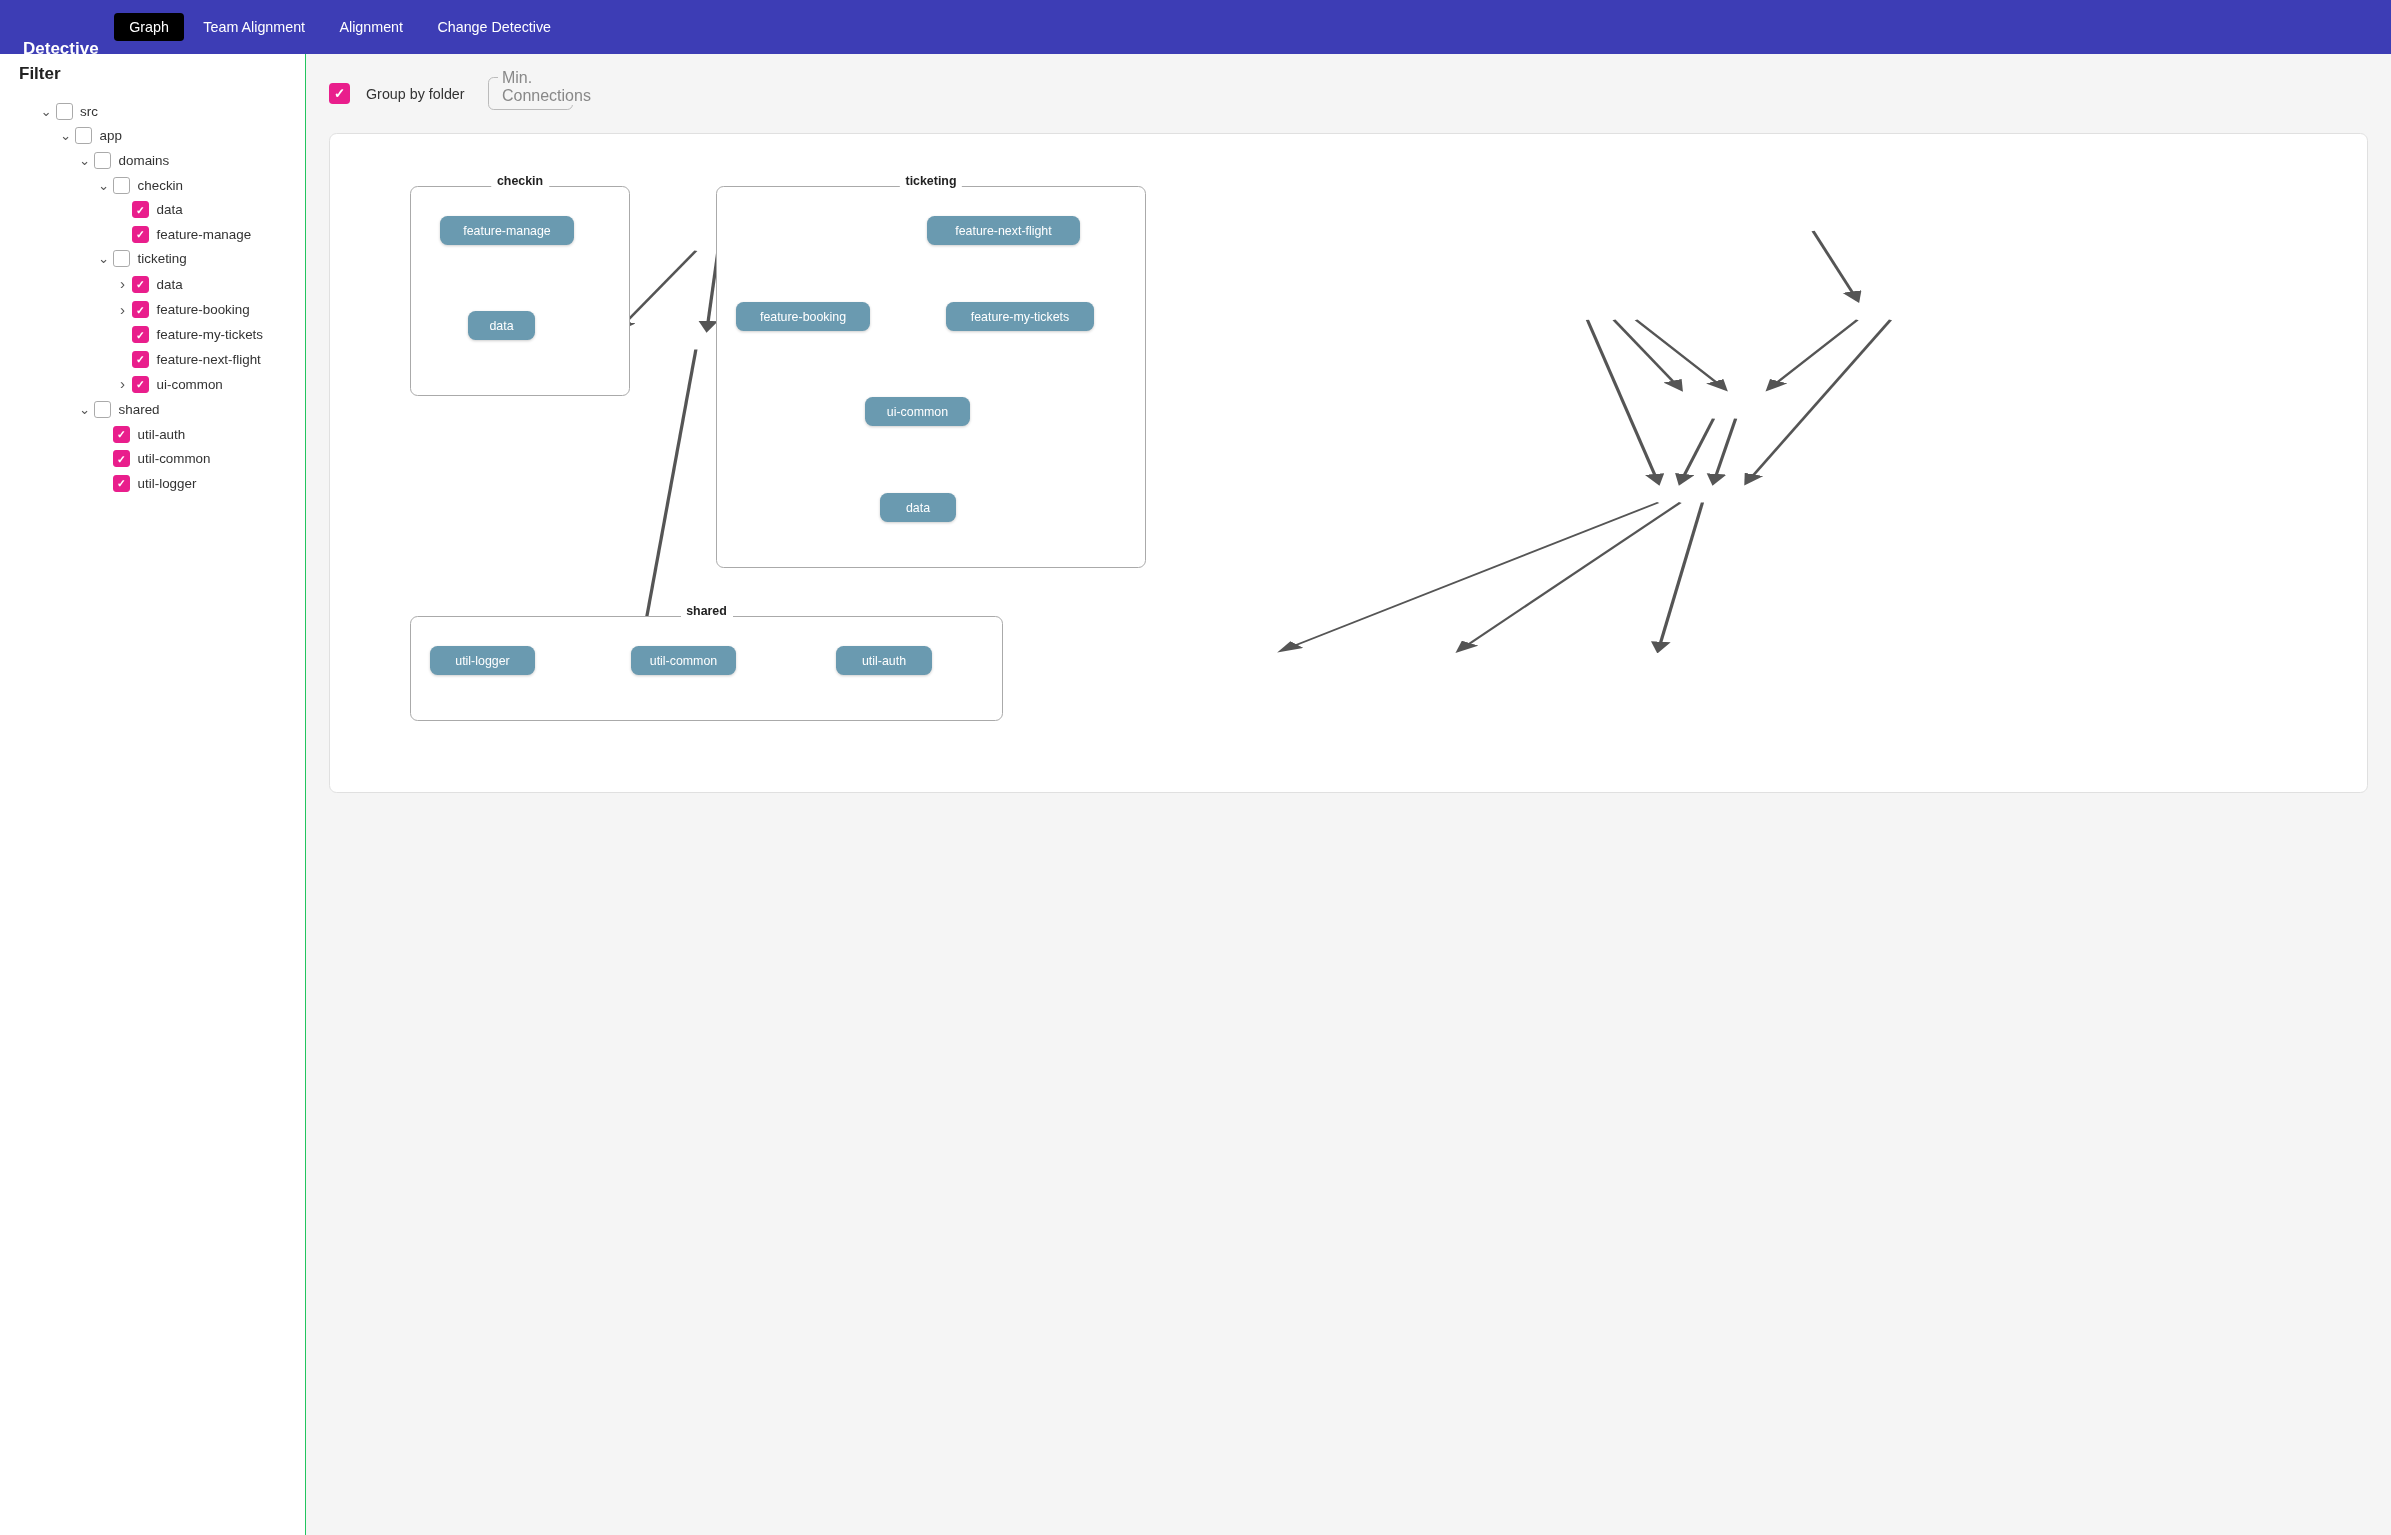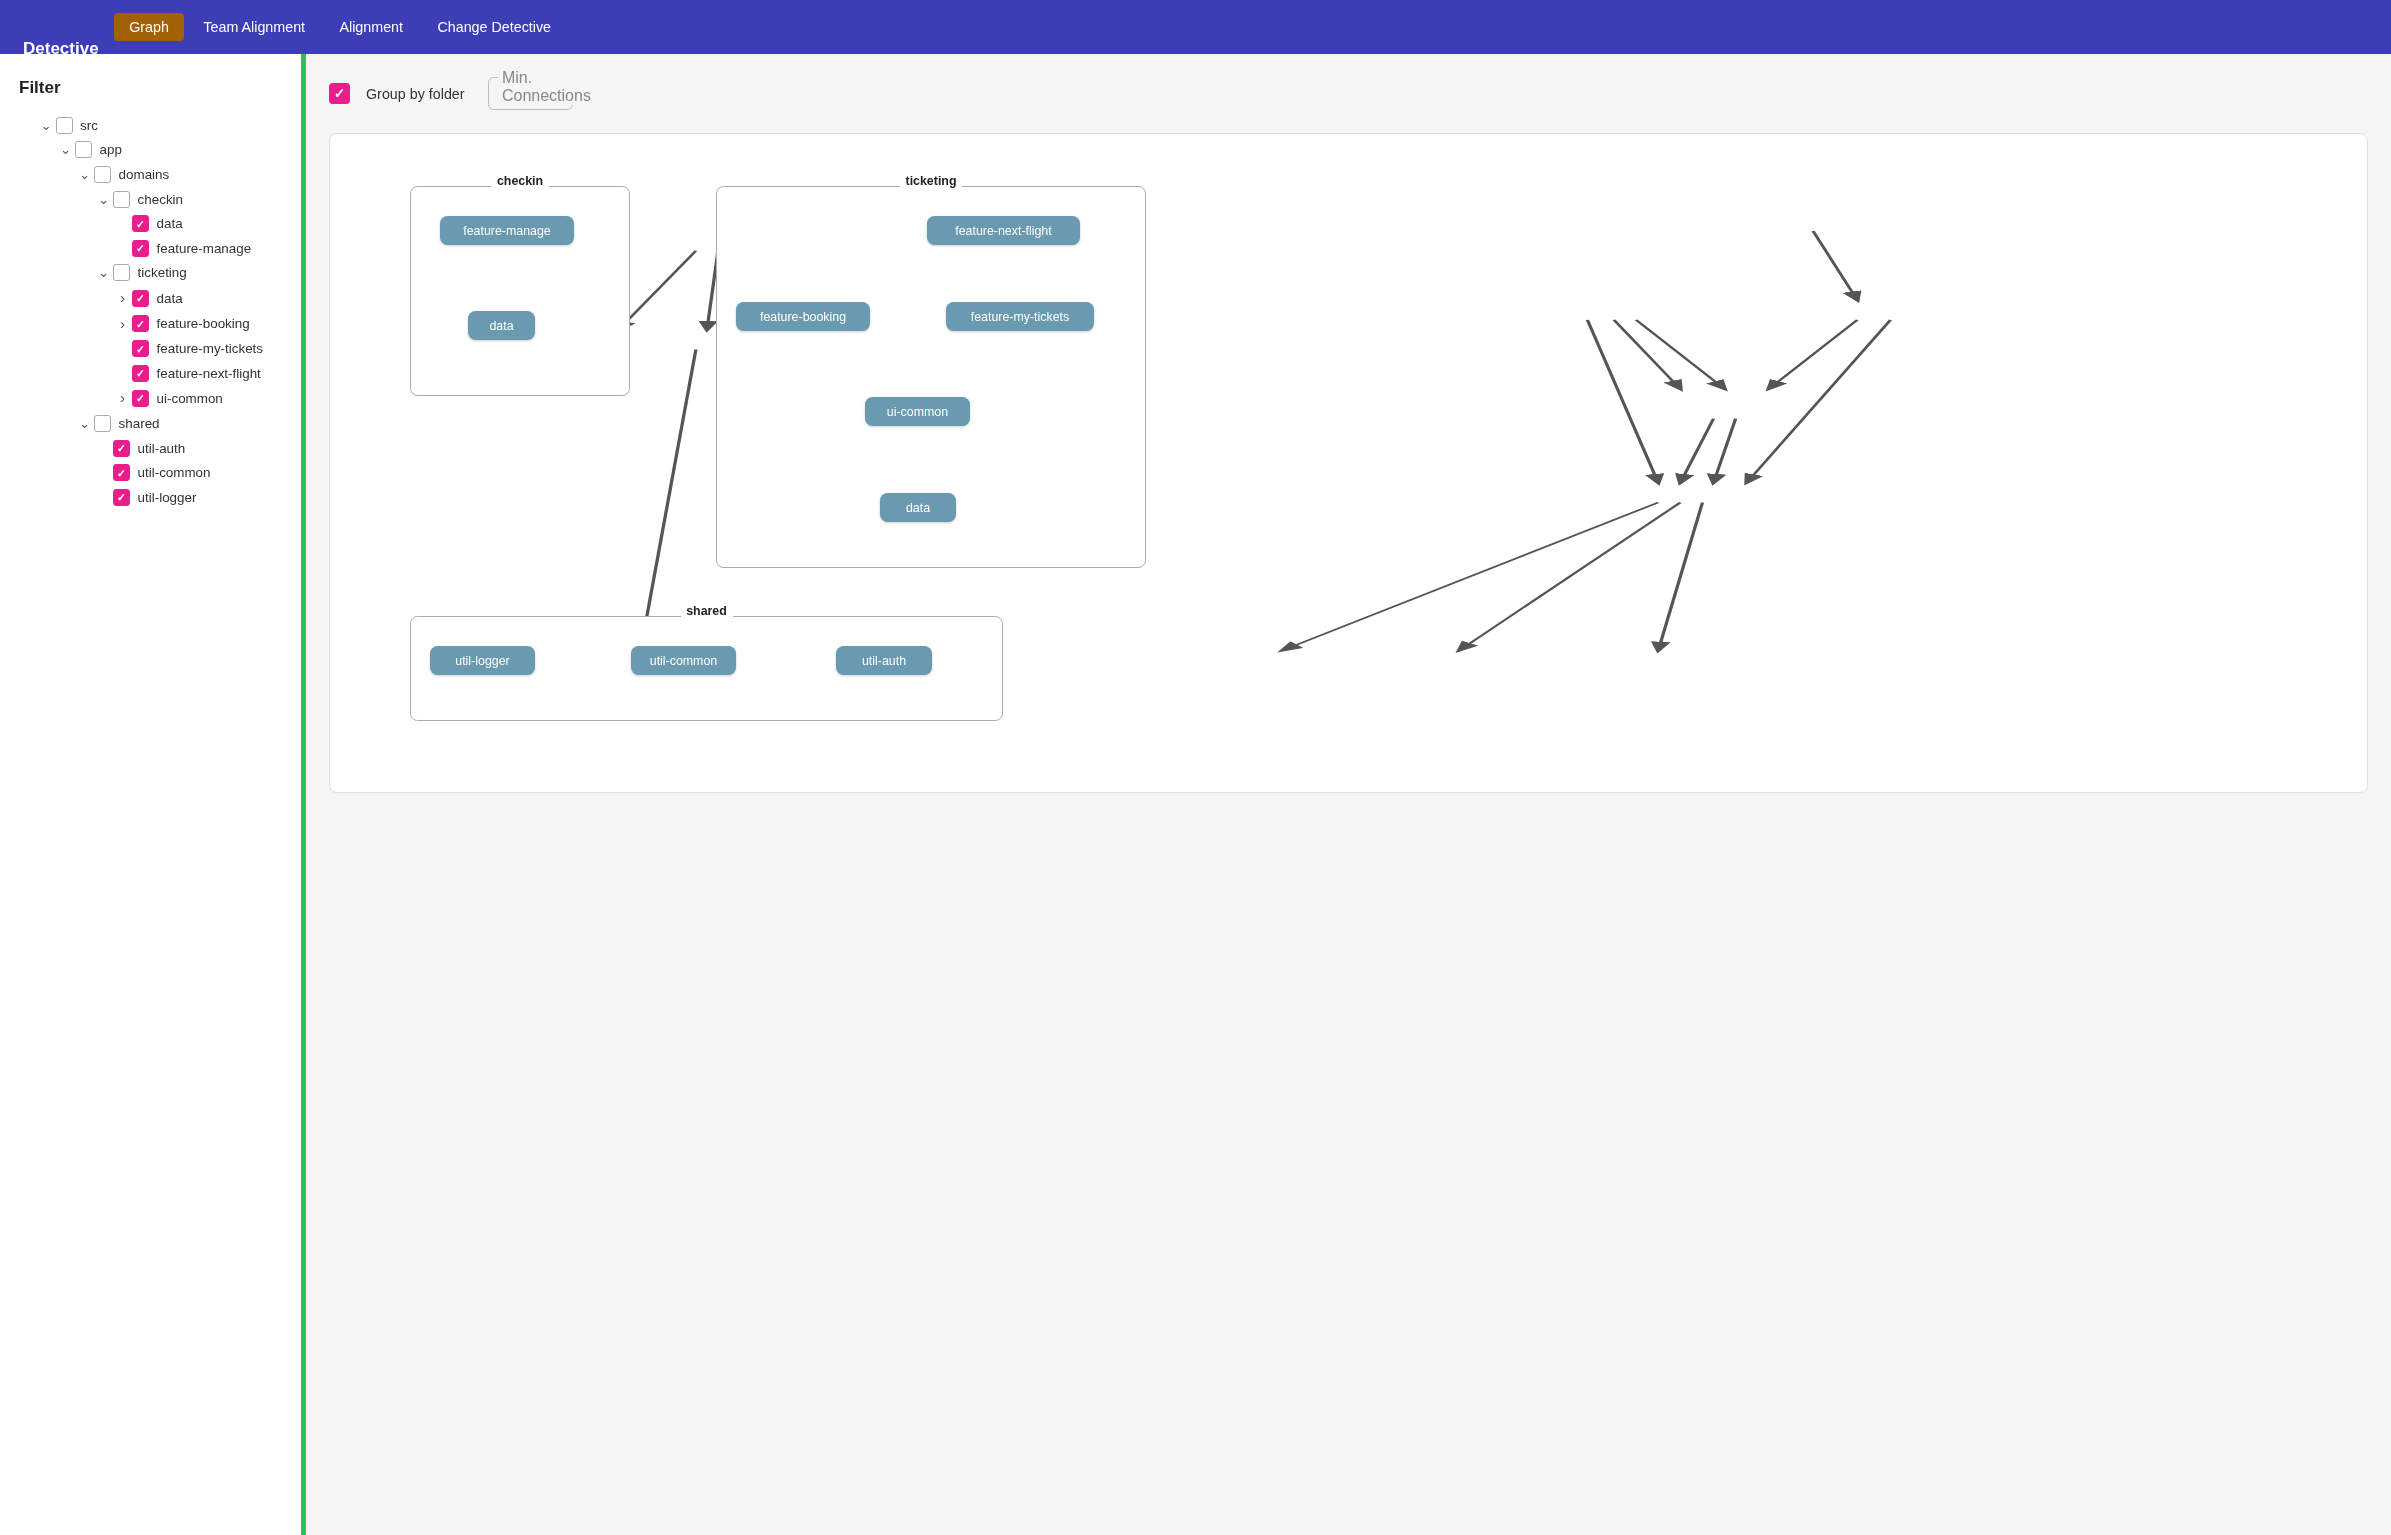--- a/index.html
+++ b/index.html
@@ -27,37 +27,37 @@
     }
     .topnav-tab {
       color: white;
       padding: 5.7px 15.3px;
       border-radius: 3.8px;
       font-size: 14.3px;
       cursor: pointer;
       font-weight: 500;
     }
     .topnav-tab.active {
-      background: #a16207;
+      background: #000000;
     }
 
     
     .main-layout {
       display: flex;
       flex: 1;
       overflow: hidden;
     }
 
     
     .sidebar {
       width: 306px;
       background: white;
-      border-right: 5px solid #22c55e;
+      border-right: 1px solid #22c55e;
       overflow-y: auto;
-      padding: 20px 0;
+      padding: 6px 0;
       flex-shrink: 0;
     }
     .sidebar-title {
       font-size: 17px;
       font-weight: 700;
       padding: 3.8px 19px 15.3px;
       color: #222;
     }
     .tree-item {
       display: flex;

